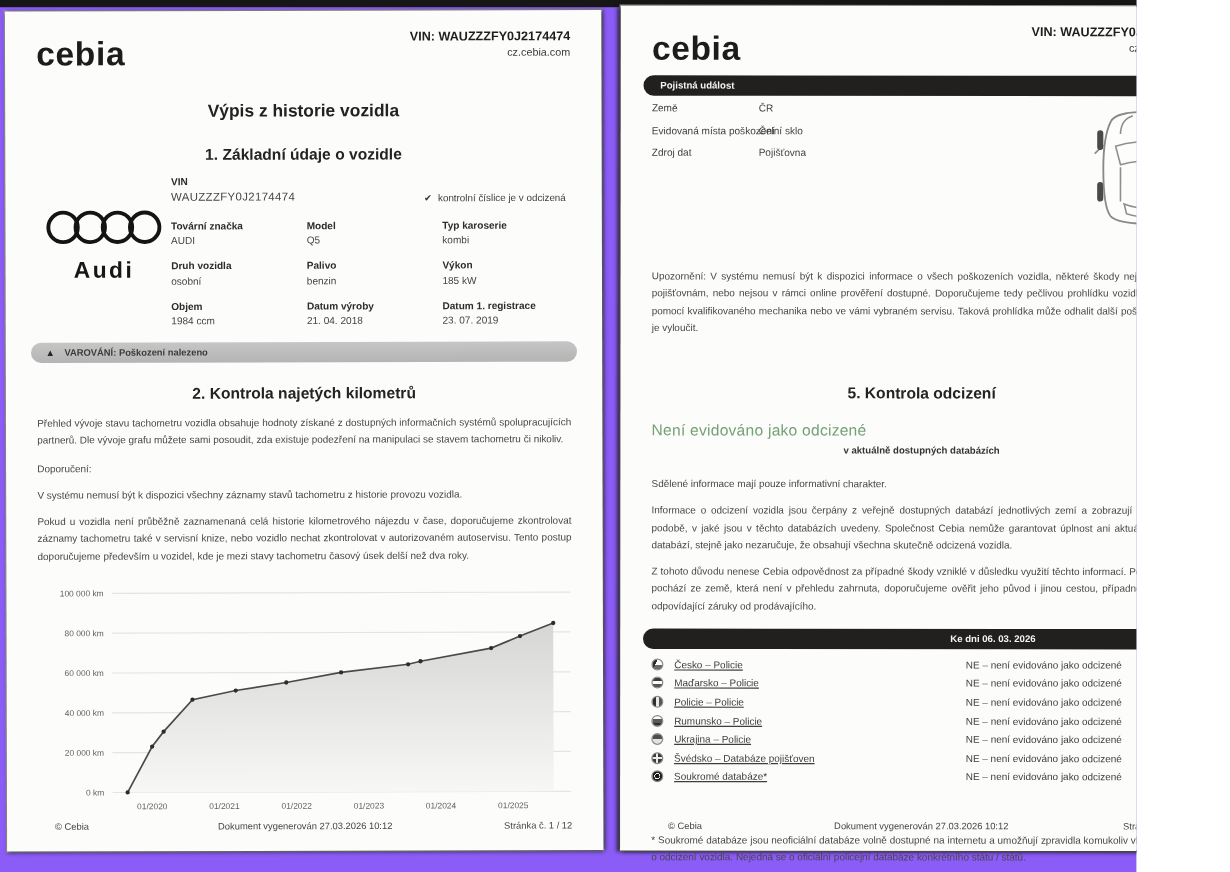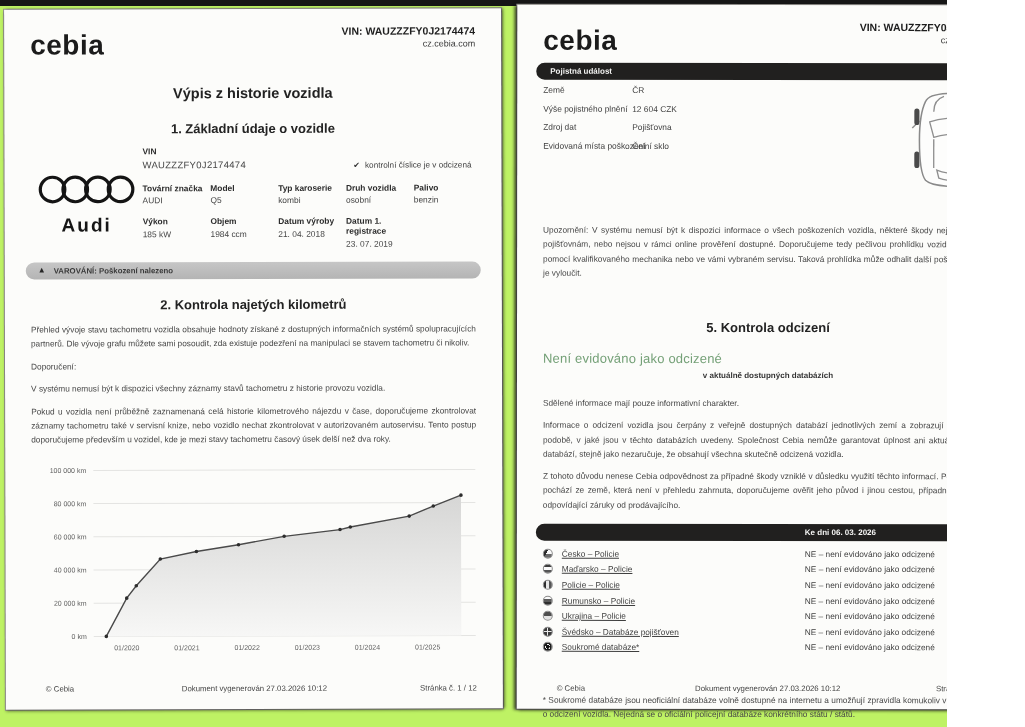--- a/index.html
+++ b/index.html
@@ -1,17 +1,17 @@
 <!DOCTYPE html>
 <html><head>
 <meta charset="utf-8">
 <style>
   html,body{margin:0;padding:0;}
   body{font-family:"Liberation Sans",sans-serif;}
-  .stage{position:relative;width:947px;height:727px;background:#bef264;overflow:hidden;}
+  .stage{position:relative;width:947px;height:727px;background:#8b5cf6;overflow:hidden;}
   .scan-top{position:absolute;left:0;top:0;width:1025px;height:6px;background:#161616;}
 
   .page{position:absolute;background:#fcfcfa;color:#474747;}
   .page-left{left:5px;top:9px;width:497px;height:700px;transform:rotate(-0.15deg);
     box-shadow:2px 0 3px rgba(25,25,25,.55), 0 2px 3px rgba(25,25,25,.35), 0 0 0 1px #9a9894;}
   .page-right{left:517px;top:5px;width:502px;height:704px;transform:rotate(0.05deg);
     box-shadow:-3px 1px 3px rgba(22,22,22,.7), 2px 2px 3px rgba(25,25,25,.4), 0 0 0 1px #9a9894;}
   .pad{position:relative;height:100%;box-sizing:border-box;padding:16px 26px;}
 
   
@@ -31,21 +31,21 @@
   .veh-row{display:flex;margin-top:6px;}
   .brand{width:112px;text-align:center;padding-top:26px;}
   .brand-word{font-size:19px;font-weight:700;letter-spacing:2px;color:#161616;margin-top:4px;}
   .veh-fields{flex:1;}
   .vin-row{display:flex;align-items:flex-end;gap:24px;}
   .f-label{font-size:8.4px;font-weight:700;color:#2c2c2c;}
   .f-value{font-size:8.4px;color:#454545;margin-top:2.5px;}
   .vin-val{font-size:9.5px;letter-spacing:.3px;}
   .vin-check{margin-left:auto;margin-right:4px;display:flex;gap:5px;font-size:8.2px;color:#3f3f3f;align-items:center;}
   .check{font-size:8px;color:#333;}
-  .veh-grid{display:grid;grid-template-columns:1fr 1fr 1fr 1fr 1fr;column-gap:6px;row-gap:11px;margin-top:13px;}
+  .veh-grid{display:grid;grid-template-columns:1fr 1fr 1fr;column-gap:6px;row-gap:11px;margin-top:13px;}
 
   .warn-bar{margin:13px -5px 0 -5px;height:17px;border-radius:9px;display:flex;align-items:center;gap:8px;
     padding:0 12px;background:linear-gradient(180deg,#c6c6c6,#b4b4b4);color:#3a3a3a;font-size:7.8px;font-weight:700;}
   .tri{font-size:8px;color:#262626;line-height:1;}
 
   p{font-size:8.3px;line-height:1.72;color:#474747;text-align:justify;margin:8px 0;}
   .p-tight{margin:9px 0 7px 0;}
 
   .chart-box{margin-top:4px;}
   .tick{font-size:7px;fill:#616161;font-family:"Liberation Sans",sans-serif;}
@@ -53,21 +53,21 @@
   .p-foot{position:absolute;left:26px;right:26px;bottom:16px;display:flex;justify-content:space-between;
     font-size:7.8px;color:#444;}
   .p-foot .mid{position:absolute;left:0;right:0;text-align:center;}
   .p-foot .rgt{position:relative;z-index:1;}
   .p-foot .lft{position:relative;z-index:1;margin-left:14px;}
 
   
   .dark-bar{margin:8px -7px 0 -7px;height:17px;border-radius:9px;background:#21201f;color:#f4f4f3;
     display:flex;align-items:center;font-size:8px;font-weight:700;padding:0 14px;position:relative;justify-content:flex-end;}
   .dark-bar .bar-right{margin-left:auto;font-style:italic;}
-  .dark-bar .bar-mid{position:absolute;left:269px;}
+  .dark-bar .bar-mid{position:absolute;left:256px;}
   .event-area{position:relative;margin-top:5px;min-height:112px;}
   .ev-row{position:relative;font-size:8.4px;height:18.5px;color:#3d3d3d;}
   .ev-label{color:#3d3d3d;}
   .ev-value{position:absolute;left:89px;top:0;color:#424242;}
   .car{position:absolute;right:-4px;top:2px;width:88px;}
 
   .status-green{text-align:left;font-size:13px;color:#74a077;margin-top:16px;letter-spacing:.2px;}
   .status-sub{text-align:center;font-size:8px;font-weight:700;color:#343434;margin-top:5px;}
 
   .src-table{margin-top:5px;}
@@ -241,23 +241,22 @@
       </div>
 
       <div class="dark-bar">
         <span>Pojistná událost</span>
         <span class="bar-right">1 / 1</span>
       </div>
 
       <div class="event-area">
         <div>
             <div class="ev-row"><span class="ev-label">Země</span><span class="ev-value">ČR</span></div>
-            <div class="ev-row"><span class="ev-label">Výše pojistného plnění</span><span class="ev-value">12 604 CZK</span></div>
+            <div class="ev-row"><span class="ev-label">Evidovaná místa poškození</span><span class="ev-value">Čelní sklo</span></div>
             <div class="ev-row"><span class="ev-label">Zdroj dat</span><span class="ev-value">Pojišťovna</span></div>
-            <div class="ev-row"><span class="ev-label">Evidovaná místa poškození</span><span class="ev-value">Čelní sklo</span></div>
           </div>
         <svg class="car" viewBox="0 0 86 100">
           <g stroke="#8f8f8f" stroke-width="1.4" fill="none">
             <path d="M10 33 L3 40"></path>
               <path d="M76 33 L83 40"></path>
           </g>
           <rect x="5" y="21" width="5" height="16" rx="2.5" fill="#4a4a4a"></rect>
           <rect x="76" y="21" width="5" height="16" rx="2.5" fill="#4a4a4a"></rect>
           <rect x="5" y="63" width="5" height="16" rx="2.5" fill="#4a4a4a"></rect>
           <rect x="76" y="63" width="5" height="16" rx="2.5" fill="#4a4a4a"></rect>

